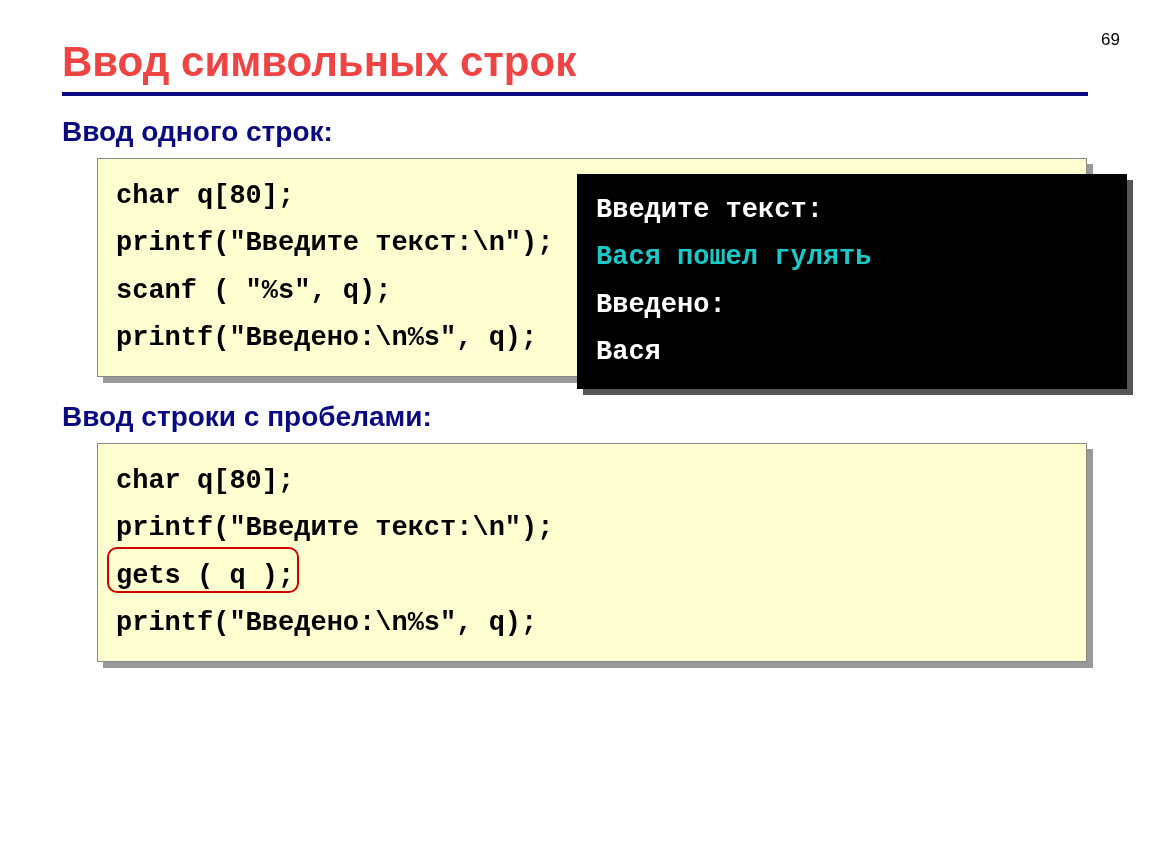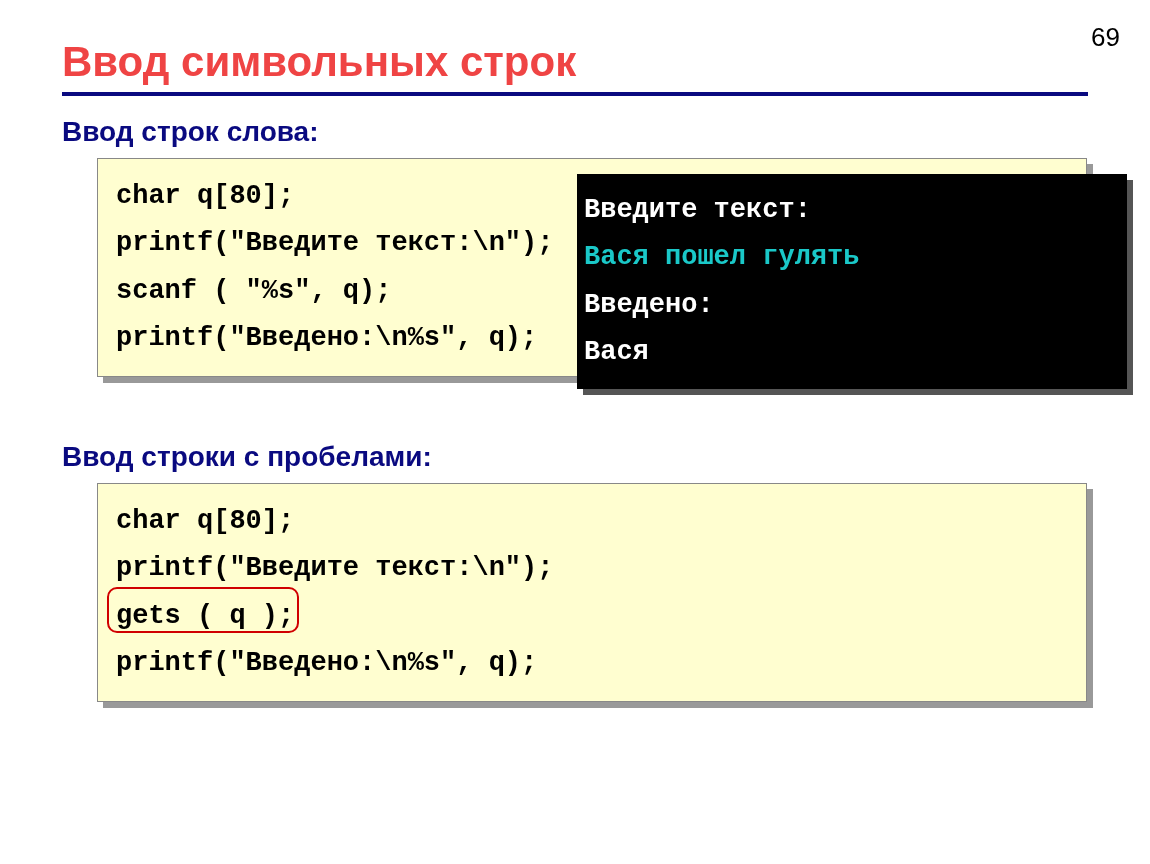--- a/index.html
+++ b/index.html
@@ -7,23 +7,23 @@
     padding: 0;
     width: 1150px;
     height: 864px;
     background: #ffffff;
     font-family: Arial, Helvetica, sans-serif;
     position: relative;
     box-sizing: border-box;
   }
   .page-number {
     position: absolute;
-    top: 22px;
+    top: 30px;
     right: 30px;
-    font-size: 26px;
+    font-size: 17px;
     color: #000;
   }
   .slide-title {
     font-size: 42px;
     font-weight: bold;
     color: #ef4444;
     margin: 38px 0 6px 62px;
   }
   .title-rule {
     border: none;
@@ -61,21 +61,21 @@
     right: -4px;
     top: 16px;
     background: #000;
     color: #fff;
     border: 1px solid #000;
     box-shadow: 6px 6px 0 #555;
     font-family: "Courier New", Courier, monospace;
     font-size: 27px;
     font-weight: bold;
     line-height: 1.75;
-    padding: 12px 6px;
+    padding: 12px 18px;
     width: 550px;
     box-sizing: border-box;
     white-space: pre;
   }
   .console-block .user-input {
     color: #1ac8c8;
   }
   .highlight-box {
     position: absolute;
     border: 2px solid #d00000;
@@ -84,34 +84,34 @@
   }
 </style>
 </head>
 <body>
 
 <div class="page-number">69</div>
 
 <div class="slide-title">Ввод символьных строк</div>
 <hr class="title-rule">
 
-<div class="section-label">Ввод строк слова:</div>
+<div class="section-label">Ввод одного строк:</div>
 
 <div class="block-wrap">
   <div class="code-block">char q[80];
 printf("Введите текст:\n");
 scanf ( "%s", q);
 printf("Введено:\n%s", q);</div>
   <div class="console-block"><span>Введите текст:</span>
 <span class="user-input">Вася пошел гулять</span>
 <span>Введено:</span>
 <span>Вася</span></div>
 </div>
 
-<div class="section-label" style="margin-top:64px">Ввод строки с пробелами:</div>
+<div class="section-label" style="margin-top:24px">Ввод строки с пробелами:</div>
 
 <div class="block-wrap">
   <div class="code-block">char q[80];
 printf("Введите текст:\n");
 gets ( q );
 printf("Введено:\n%s", q);</div>
   <div class="highlight-box" style="left:10px; top:104px; width:188px; height:42px;"></div>
 </div>
 
 </body></html>

